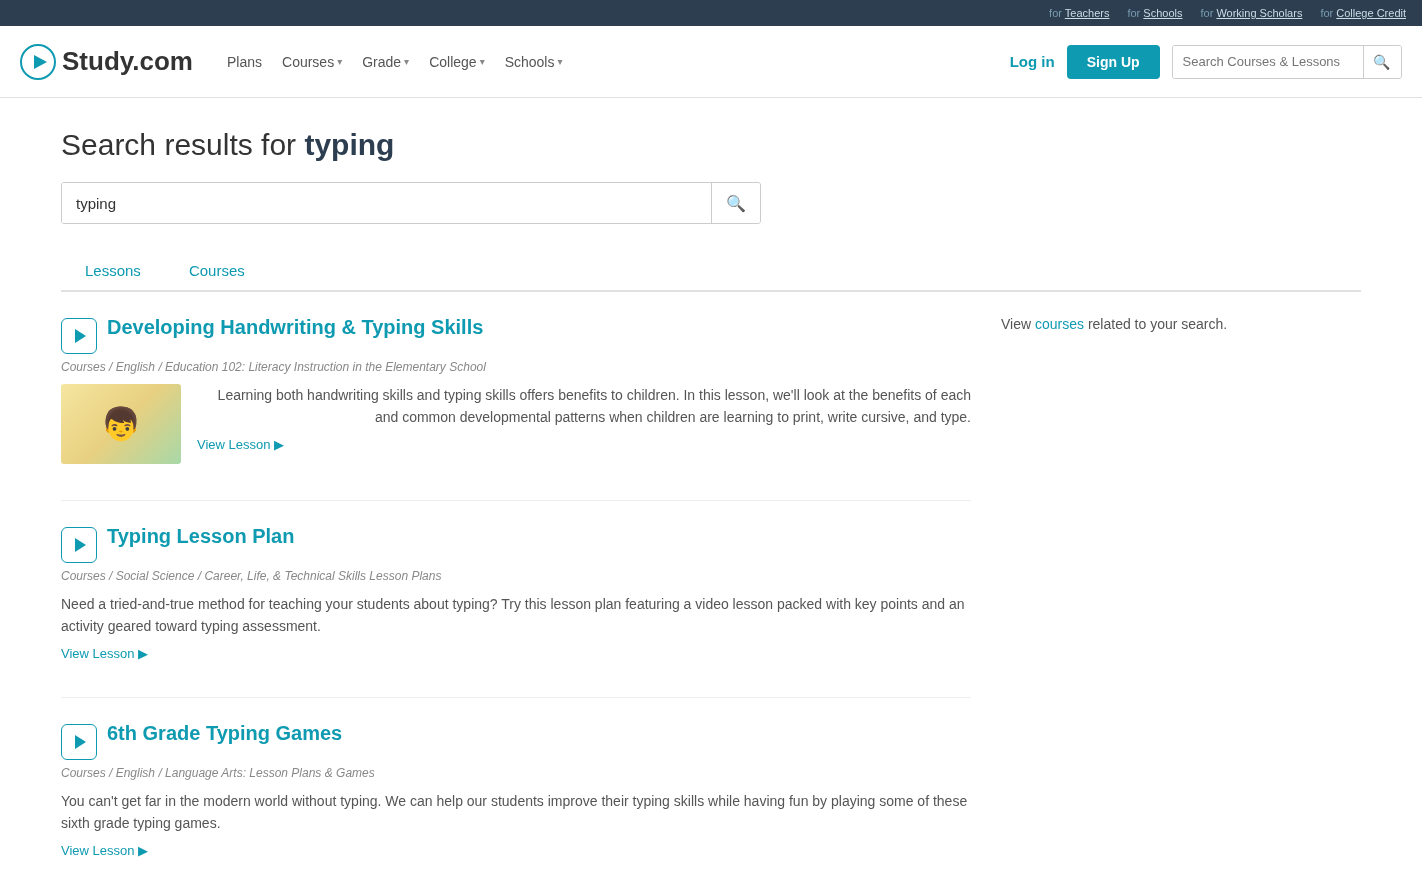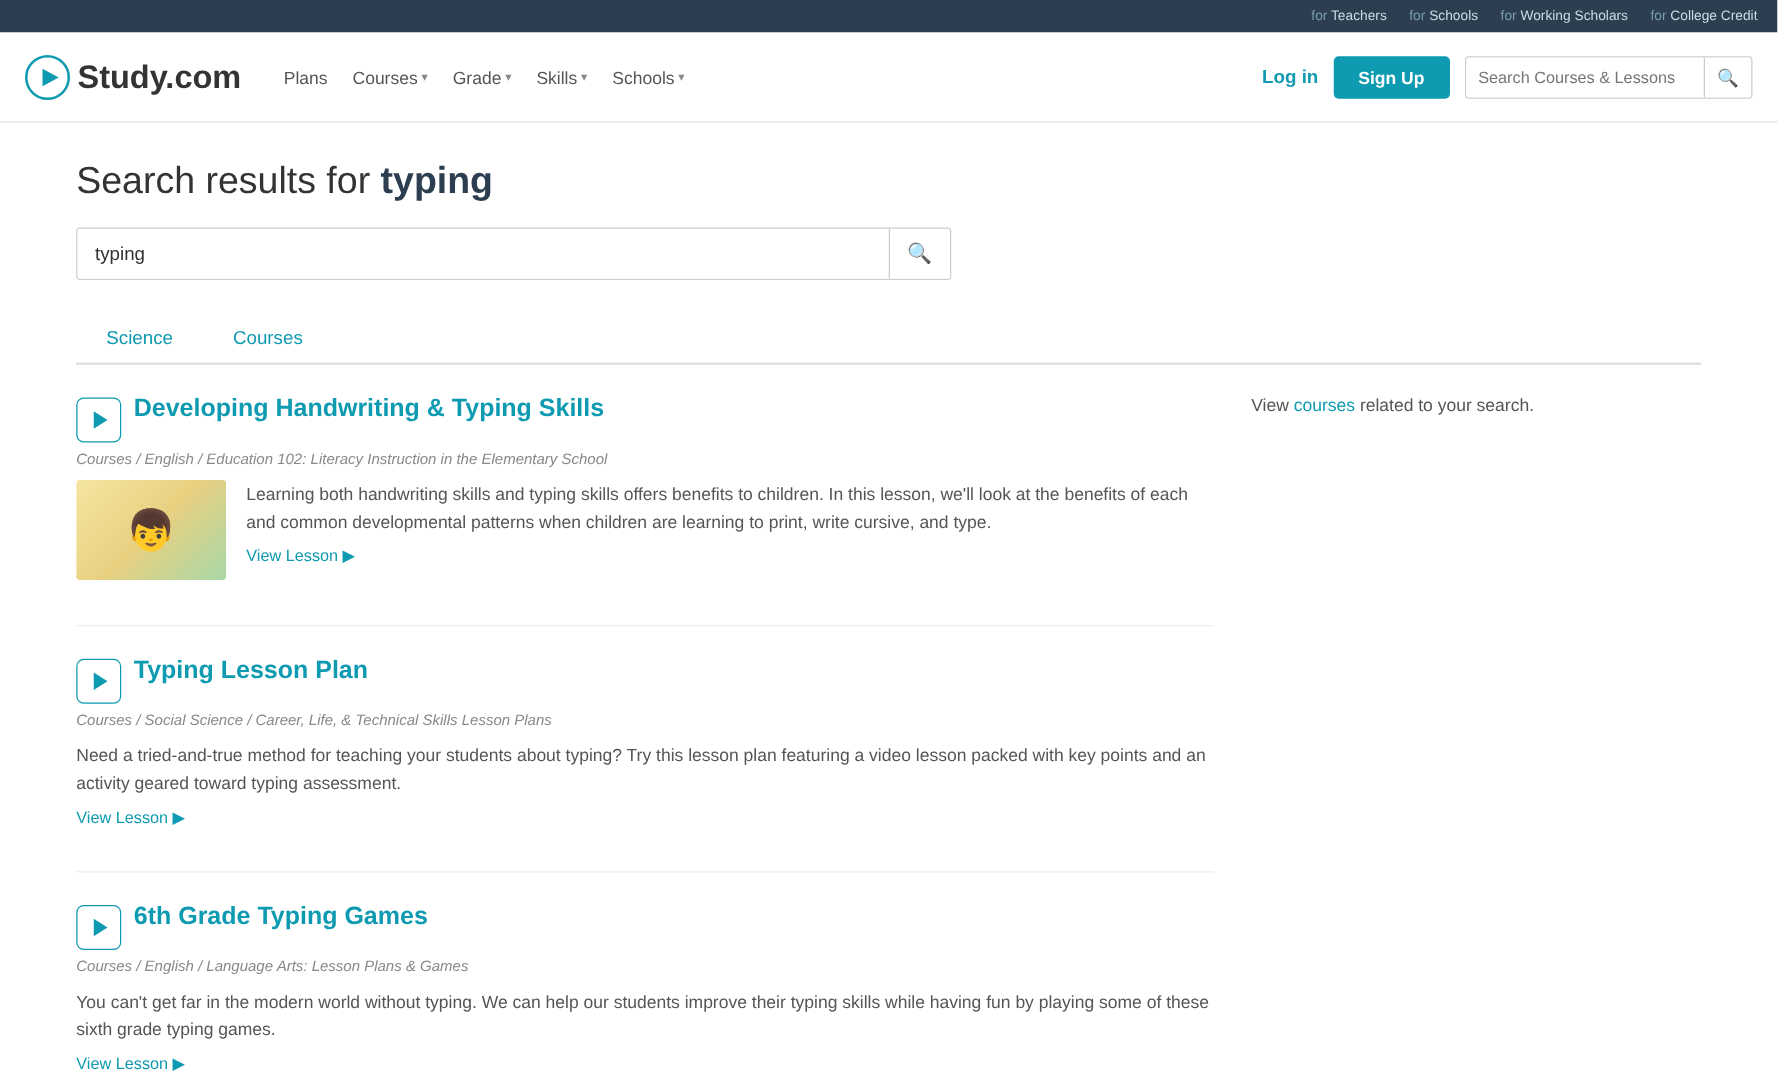--- a/index.html
+++ b/index.html
@@ -14,21 +14,21 @@
       justify-content: flex-end;
       padding: 0 16px;
       gap: 18px;
     }
     .top-bar a {
       color: #aac9d8;
       text-decoration: none;
       font-size: 11px;
     }
     .top-bar a span.for-label { color: #7a9db0; }
-    .top-bar a span.link-text { color: #c8dde6; }
+    .top-bar a span.link-text { color: #c8dde6; text-decoration: underline; }
 
     
     .header {
       background: #fff;
       border-bottom: 1px solid #e0e0e0;
       height: 72px;
       display: flex;
       align-items: center;
       padding: 0 20px;
       gap: 24px;
@@ -266,20 +266,21 @@
       background: linear-gradient(135deg, #f5e6a0 0%, #e8d080 50%, #a8d8a8 100%);
       display: flex;
       align-items: center;
       justify-content: center;
       font-size: 28px;
     }
     .result-desc {
       font-size: 14px;
       color: #555;
       line-height: 1.6;
+      text-align: right;
     }
     .view-lesson-link {
       display: inline-block;
       margin-top: 8px;
       color: #0e9ab0;
       font-size: 13px;
       cursor: pointer;
       text-decoration: none;
     }
 
@@ -368,21 +369,21 @@
     </a>
     <a class="nav-link" href="#">
       <span>Courses</span>
       <span class="chevron">▾</span>
     </a>
     <a class="nav-link" href="#">
       <span>Grade</span>
       <span class="chevron">▾</span>
     </a>
     <a class="nav-link" href="#">
-      <span>Skills</span>
+      <span>College</span>
       <span class="chevron">▾</span>
     </a>
     <a class="nav-link" href="#">
       <span>Schools</span>
       <span class="chevron">▾</span>
     </a>
   </nav>
 
   <div class="header-right">
     <a class="login-btn" href="#">Log in</a>
@@ -403,21 +404,21 @@
   </h1>
 
   <div class="search-bar-main">
     <input type="text" value="typing" style="">
     <button>
       <span>🔍</span>
     </button>
   </div>
 
   <div class="tabs">
-    <a class="tab" href="#">Science</a>
+    <a class="tab" href="#">Lessons</a>
     <a class="tab" href="#">Courses</a>
   </div>
 
   <div class="results-layout">
 
     <div class="results-main">
 
       <div class="result-item">
         <div class="result-title-row">
           <div class="play-icon-box">

